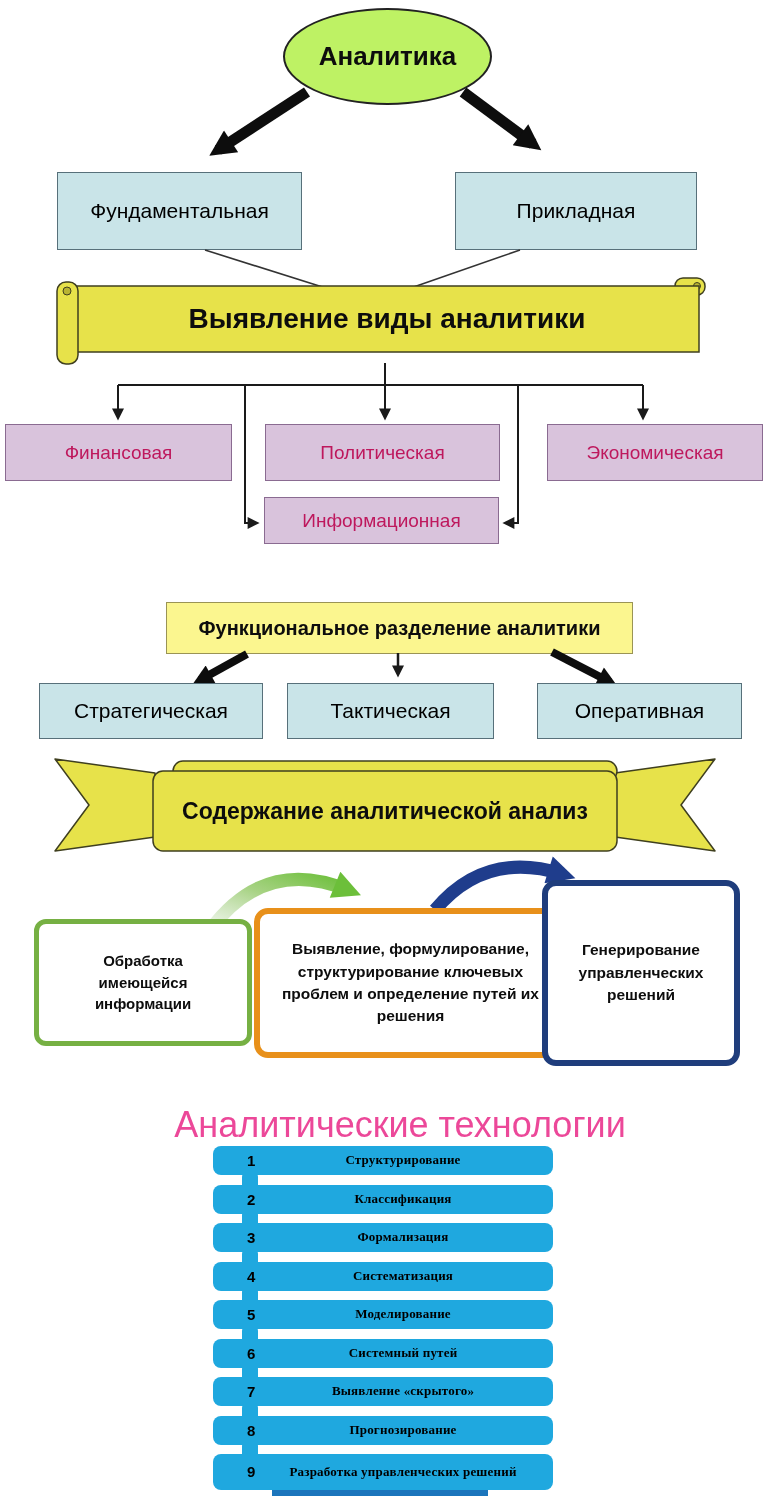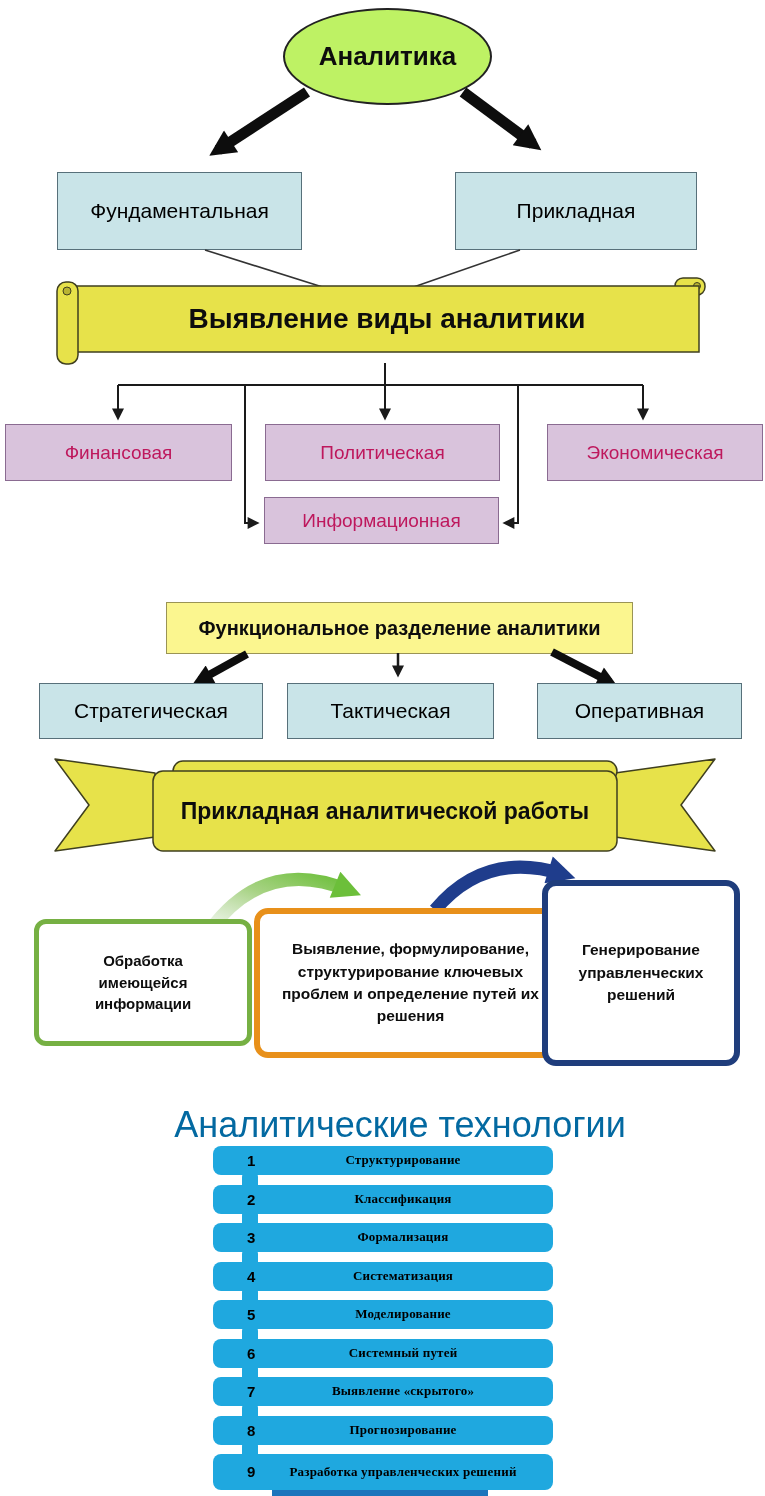--- a/index.html
+++ b/index.html
@@ -19,21 +19,21 @@
         font-weight:bold;text-align:center;}
   .wfbox{background:#fff;display:flex;align-items:center;justify-content:center;
         font-weight:bold;text-align:center;line-height:1.45;}
   .bar{background:#1FA8DF;border-radius:8px;display:flex;align-items:center;
        justify-content:center;font-weight:bold;font-size:13px;color:#000;
        text-align:center;z-index:1;line-height:1.25;}
   .bar-num{position:absolute;left:34px;top:50%;transform:translateY(-50%);
        font-size:15px;font-weight:bold;}
   .bar-label{padding-left:52px;padding-right:12px;letter-spacing:.2px;font-family:Liberation Serif, serif;}
   .nub{background:#1FA8DF;border-radius:4px;z-index:0;}
-  .tech-title{font-size:36px;color:#0369a1;text-align:center;}
+  .tech-title{font-size:36px;color:#ec4899;text-align:center;}
 </style>
 </head>
 <body>
 
 <div id="canvas">
 
   <svg width="0" height="0" style="position:absolute">
     <defs>
       <marker id="ah-big" viewBox="0 0 10 10" refX="6" refY="5" markerWidth="30" markerHeight="26" orient="auto" markerUnits="userSpaceOnUse">
           <path d="M0,0L10,5L0,10z" fill="#0d0d0d"></path>
@@ -131,21 +131,21 @@
     <span>Тактическая</span>
   </div>
 
   <div class="abs" style="left:45px;top:753px;width:680px;height:104px;">
     <svg width="680" height="104" viewBox="0 0 680 104">
       <polygon points="110,20 10,6 44,52 10,98 110,84" fill="#E7E24A" stroke="#3F3F1F" stroke-width="1.5" stroke-linejoin="round"></polygon>
       <polygon points="570,20 670,6 636,52 670,98 570,84" fill="#E7E24A" stroke="#3F3F1F" stroke-width="1.5" stroke-linejoin="round"></polygon>
       <rect x="128" y="8" width="444" height="20" rx="10" fill="#E7E24A" stroke="#3F3F1F" stroke-width="1.5"></rect>
       <rect x="108" y="18" width="464" height="80" rx="10" fill="#E7E24A" stroke="#3F3F1F" stroke-width="1.5"></rect>
     </svg>
-    <div class="abs banner-label" style="left:108px;top:30px;width:464px;height:56px;font-size:23px;">Прикладная аналитической работы</div>
+    <div class="abs banner-label" style="left:108px;top:30px;width:464px;height:56px;font-size:23px;">Содержание аналитической анализ</div>
   </div>
 
   <svg class="abs" style="left:180px;top:848px;" width="430" height="100" viewBox="0 0 430 100">
     <path d="M30 82 Q 85 8, 168 42" stroke="url(#gGrad)" stroke-width="13" fill="none" marker-end="url(#ah-green)"></path>
     <path d="M255 62 Q 305 2, 382 26" stroke="#1F3D8C" stroke-width="13" fill="none" marker-end="url(#ah-navy)"></path>
   </svg>
 
   <div class="abs wfbox" style="left:34px;top:919px;width:218px;height:127px;border:5px solid #76B043;
         border-radius:12px;font-size:15px;padding:6px 30px;box-sizing:border-box;">
     <span>Обработка имеющейся информации</span>

